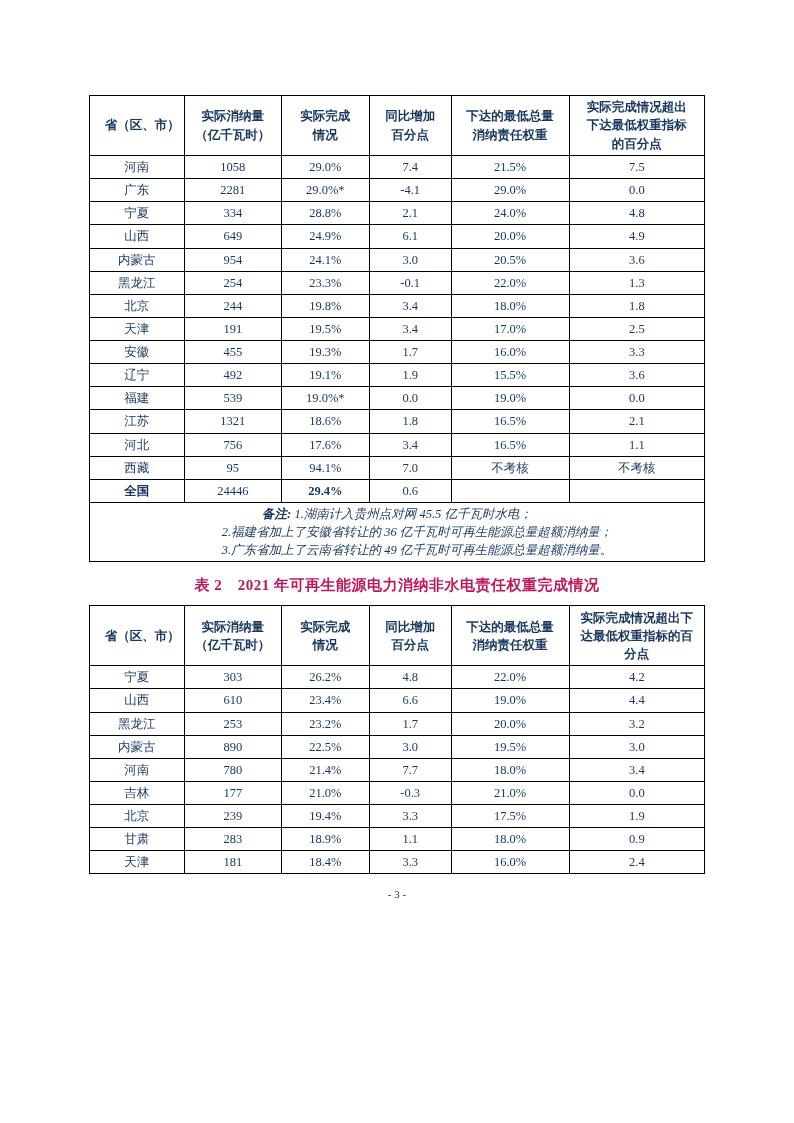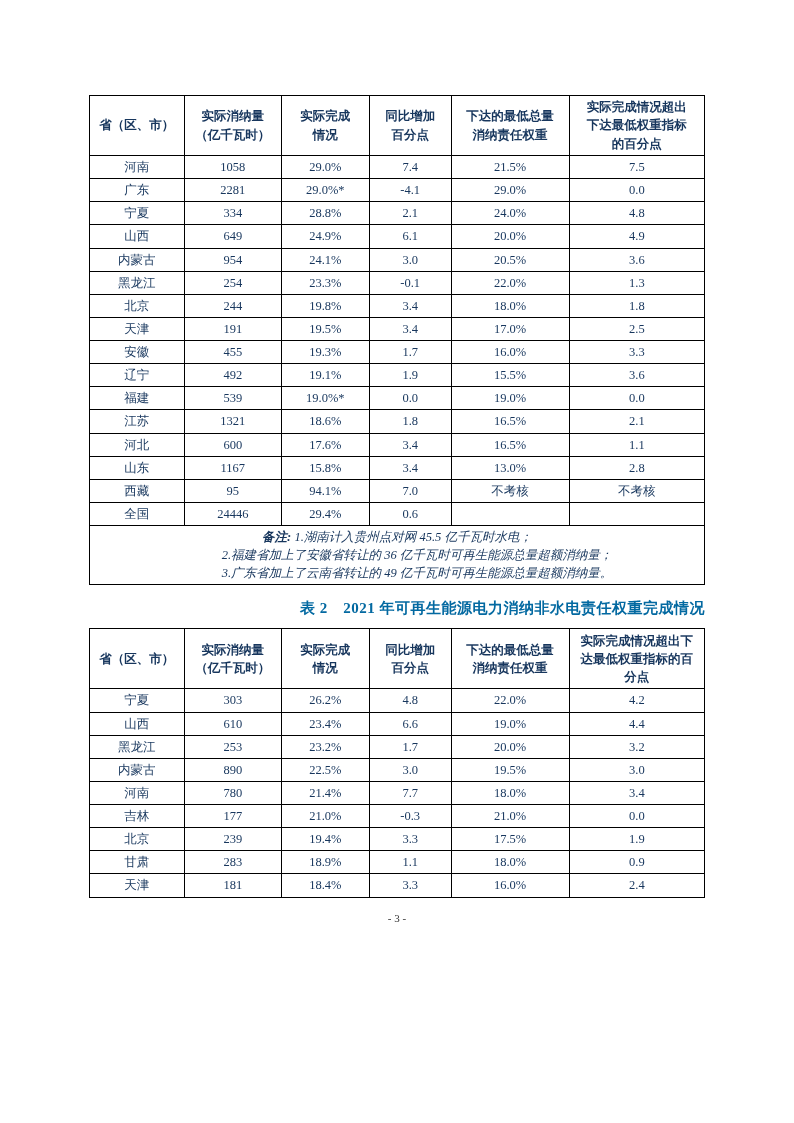--- a/index.html
+++ b/index.html
@@ -33,51 +33,51 @@
     text-align: center;
     padding: 2px 4px;
     box-sizing: border-box;
     overflow: hidden;
   }
   table.data-table th {
     font-weight: bold;
     height: 60px;
   }
   table.data-table th.left {
-    text-align: center;
+    text-align: right;
   }
   table.data-table td {
     height: 21px;
   }
   table.data-table td.bold {
-    font-weight: normal;
+    font-weight: bold;
   }
   col.c0 { width: 15.4%; }
   col.c1 { width: 15.8%; }
   col.c2 { width: 14.3%; }
   col.c3 { width: 13.3%; }
   col.c4 { width: 19.2%; }
   col.c5 { width: 22.0%; }
   td.notes {
     text-align: left;
     padding: 3px 6px;
     height: auto;
     font-style: italic;
   }
   td.notes .notes-label {
     font-weight: bold;
   }
   td.notes .note-cont {
     padding-left: 40px;
   }
   .caption {
-    text-align: right;
+    text-align: center;
     font-weight: bold;
     font-size: 15px;
-    color: #0369a1;
+    color: #be185d;
     margin: 14px 0 10px 0;
     letter-spacing: 0.5px;
   }
   .footer {
     text-align: center;
     font-size: 11px;
     color: #333333;
     margin-top: 14px;
     font-family: "Liberation Serif", "DejaVu Serif", serif;
   }
@@ -216,33 +216,25 @@
         <tr>
           <td>江苏</td>
           <td>1321</td>
           <td>18.6%</td>
           <td>1.8</td>
           <td>16.5%</td>
           <td>2.1</td>
         </tr>
         <tr>
           <td>河北</td>
-          <td>600</td>
+          <td>756</td>
           <td>17.6%</td>
           <td>3.4</td>
           <td>16.5%</td>
           <td>1.1</td>
-        </tr>
-        <tr>
-          <td>山东</td>
-          <td>1167</td>
-          <td>15.8%</td>
-          <td>3.4</td>
-          <td>13.0%</td>
-          <td>2.8</td>
         </tr>
         <tr>
           <td>西藏</td>
           <td>95</td>
           <td>94.1%</td>
           <td>7.0</td>
           <td>不考核</td>
           <td>不考核</td>
         </tr>
         <tr>

